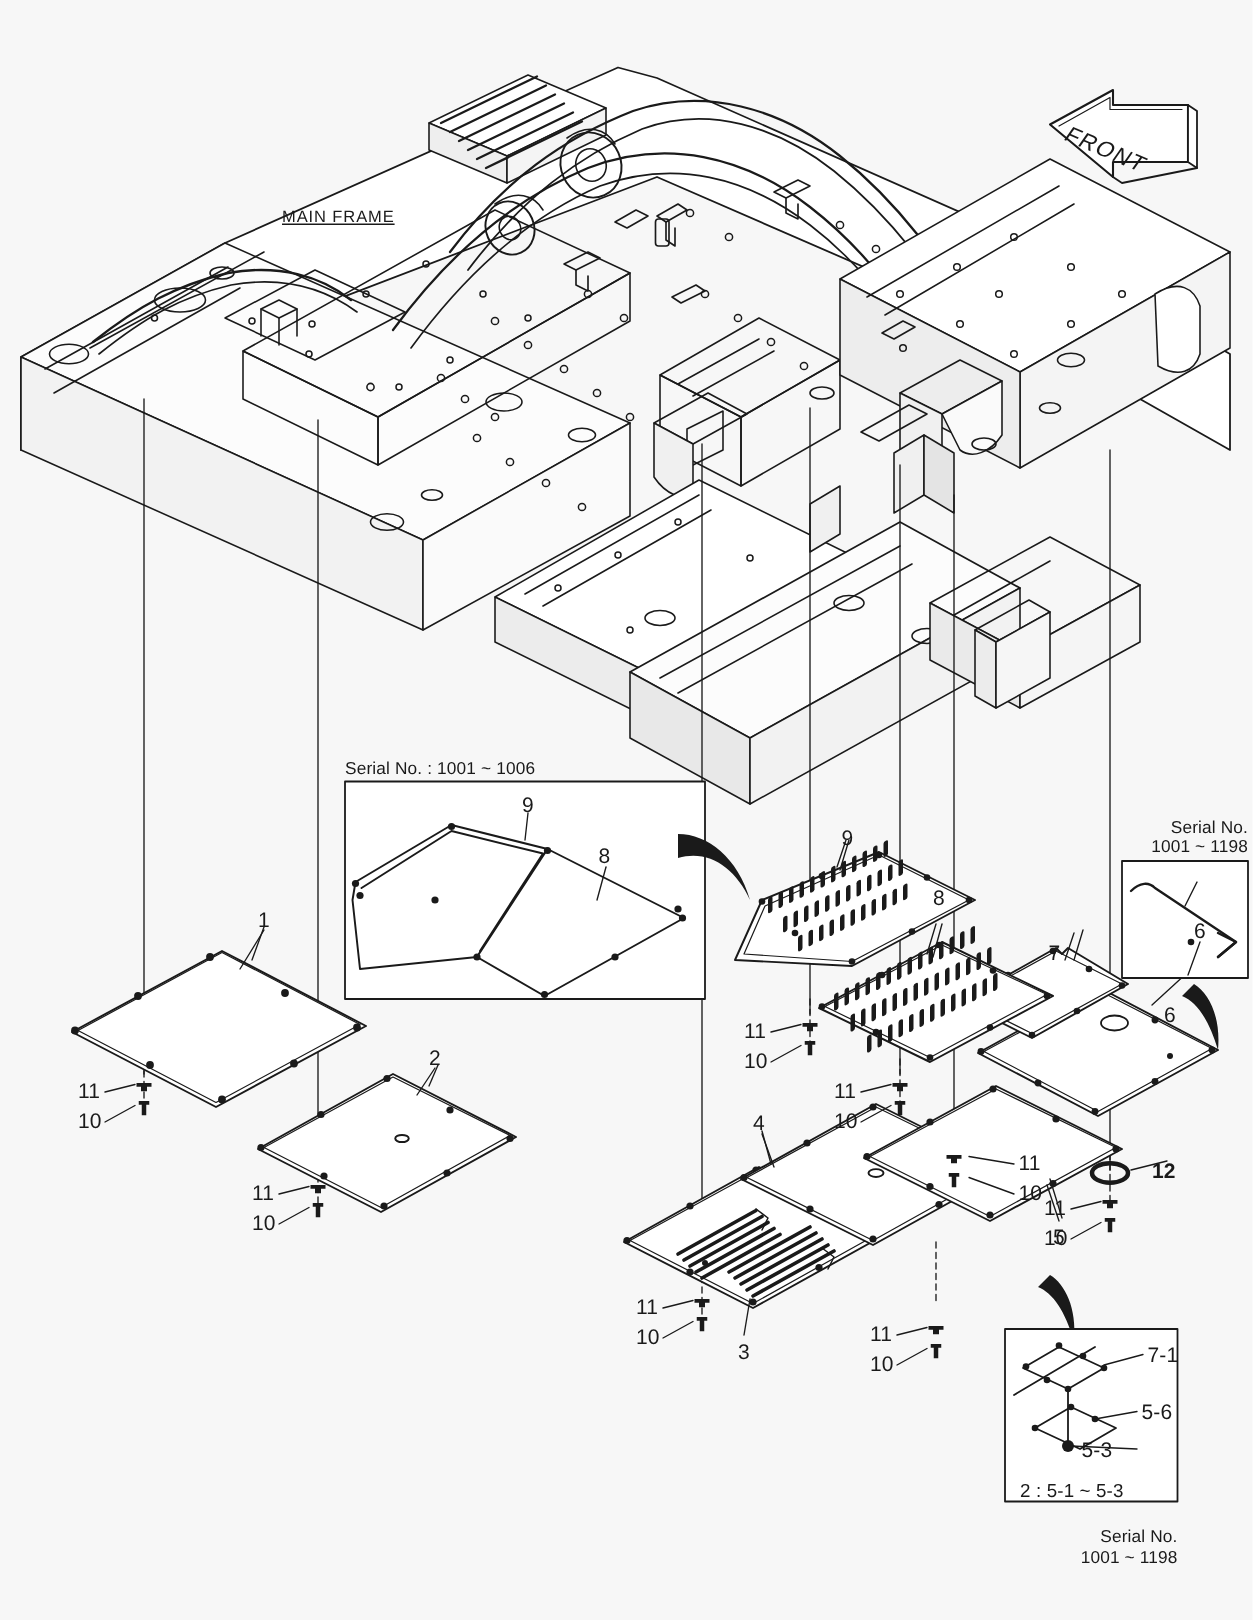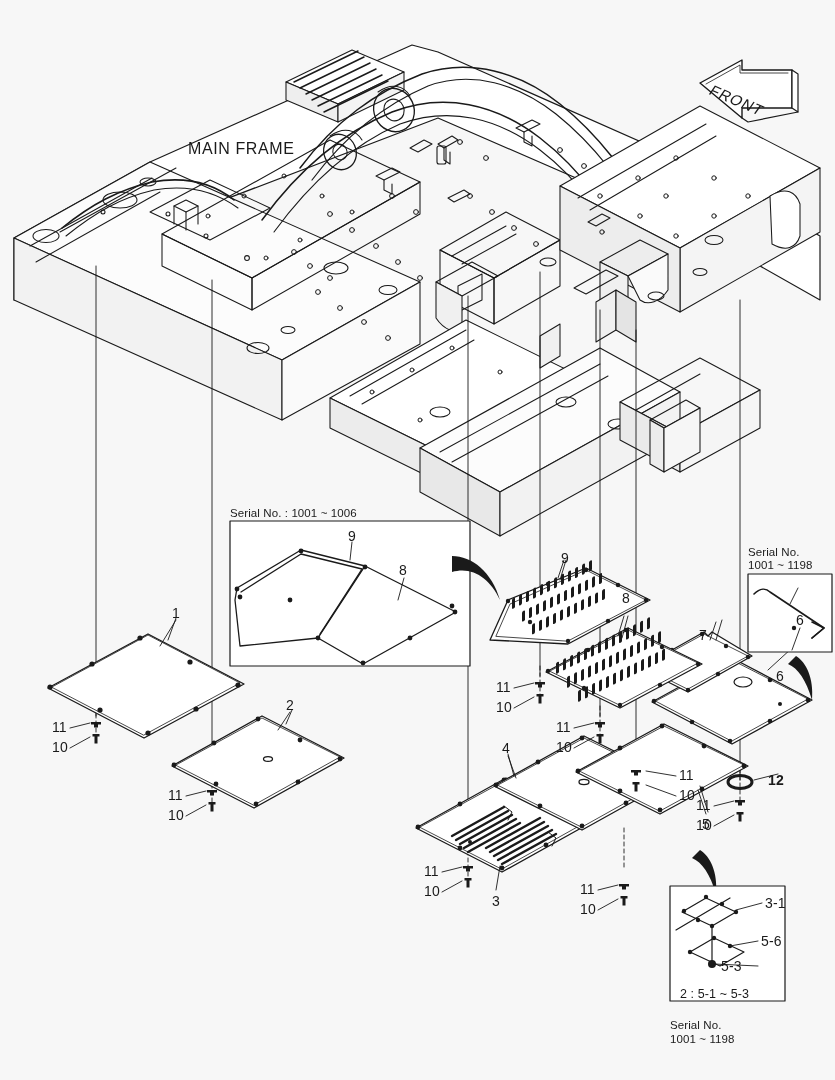--- a/index.html
+++ b/index.html
@@ -25,22 +25,22 @@
   .lbl{
     position:absolute;
     font-size:11.5px;
     color:#1a1a1a;
     white-space:nowrap;
     line-height:1.25;
     letter-spacing:.1px;
   }
   .lbl.num{ font-size:14px; }
   .lbl.cap{ font-size:11.5px; }
-  .lbl.title{ font-size:16px; letter-spacing:.6px; }
-  .lbl.ctr{ text-align:left; }
+  .lbl.title{ font-size:11px; letter-spacing:.6px;text-decoration:underline; }
+  .lbl.ctr{ text-align:right; }
   .frontword{
     position:absolute;
     font-size:15px;
     letter-spacing:1px;
     color:#1a1a1a;
     transform:rotate(23deg) skewX(-12deg);
     transform-origin:0 0;
     white-space:nowrap;
   }
 </style>
@@ -727,20 +727,20 @@
   <div class="lbl num" style="left:696px; top:817px;">10</div>
 
   <div class="lbl num" style="left:580px; top:881px;">11</div>
   <div class="lbl num" style="left:580px; top:901px;">10</div>
 
   <div class="lbl cap" style="left:230px; top:506px;">Serial No. : 1001 ~ 1006</div>
 
   <div class="lbl cap ctr" style="left:748px; top:545px; width:84px;">Serial No.</div>
   <div class="lbl cap ctr" style="left:748px; top:558px; width:84px;">1001 ~ 1198</div>
 
-  <div class="lbl num" style="left:765px; top:895px;">3-1</div>
+  <div class="lbl num" style="left:765px; top:895px;">7-1</div>
   <div class="lbl num" style="left:761px; top:933px;">5-6</div>
   <div class="lbl num" style="left:721px; top:958px;">5-3</div>
   <div class="lbl cap" style="left:680px; top:987px; font-size:12.5px;">2 : 5-1 ~ 5-3</div>
   <div class="lbl cap ctr" style="left:670px; top:1018px; width:115px;">Serial No.</div>
   <div class="lbl cap ctr" style="left:670px; top:1032px; width:115px;">1001 ~ 1198</div>
 
 </div>
 
 </body></html>

